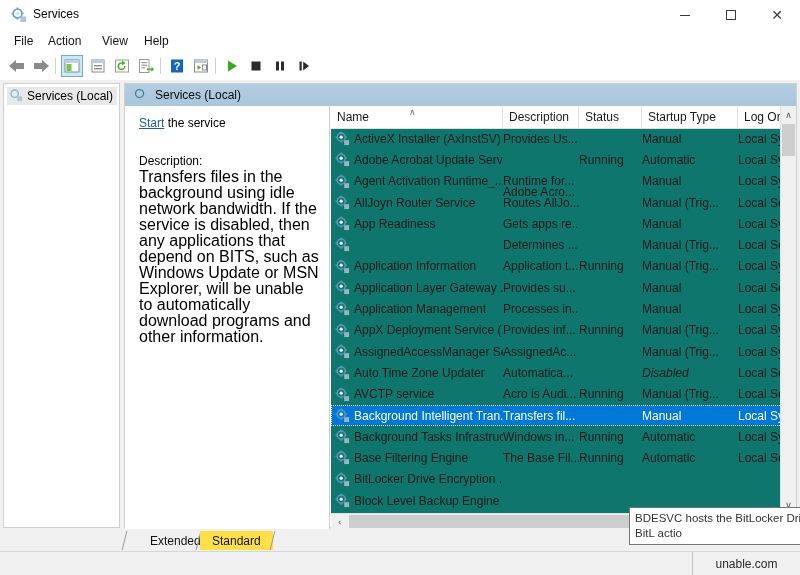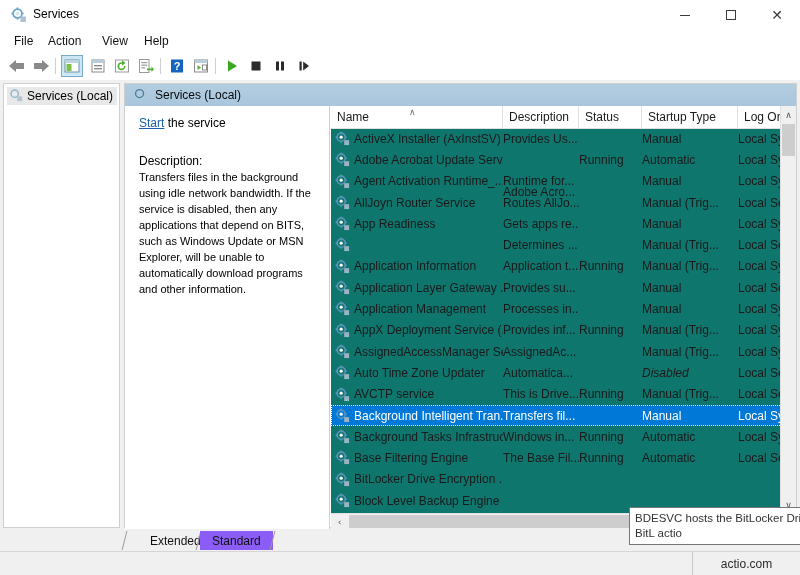--- a/index.html
+++ b/index.html
@@ -186,21 +186,21 @@
   }
   .detail-action a {
     color: #1b5faa;
     text-decoration: underline;
   }
   .detail-desc-label {
     font-size: 12px;
     line-height: 16px;
   }
   .detail-desc-body {
-    font-size: 11px;
+    font-size: 16px;
     line-height: 16px;
     margin: 0;
   }
   
   .listview {
     position: absolute;
     left: 206px; top: 22px;
     width: 465px;
     height: 423px;
     background: #0f766e;
@@ -354,21 +354,21 @@
     top: 0; height: 19px;
     display: flex;
     align-items: center;
     padding: 0 12px 0 12px;
     font-size: 12px;
     color: #111111;
     white-space: nowrap;
     background: #f0f0f0;
     box-sizing: border-box;
   }
-  .tab.active { background: #8b5cf6; }
+  .tab.active { background: #fde047; }
   .tab-slash {
     position: absolute;
     top: 0;
     width: 1px; height: 19px;
     background: #9a9a9a;
     transform: skewX(-14deg);
   }
   
   .statusbar {
     position: absolute;
@@ -788,21 +788,21 @@
                   <circle cx="6.6" cy="6.6" r="1.7" fill="#ffffff"></circle>
                   <g fill="#5b94b8">
                     <rect x="5.8" y="0.6" width="1.6" height="1.9"></rect>
                     <rect x="5.8" y="10.6" width="1.6" height="1.9"></rect>
                     <rect x="0.6" y="5.8" width="1.9" height="1.6"></rect>
                     <rect x="10.6" y="5.8" width="1.9" height="1.6"></rect>
                   </g>
                   <path d="M9.8 9.8 L15 9.8 L15 15 L9.8 15 Z" fill="#9ab4c4"></path>
                 </svg></span>
               <div class="cell cell-name" style="left: 0px; width: 172px;">AVCTP service</div>
-              <div class="cell " style="left: 172px; width: 76px;">This is Drive...</div>
+              <div class="cell " style="left: 172px; width: 76px;">Acro is Audi...</div>
               <div class="cell " style="left: 248px; width: 63px;">Running</div>
               <div class="cell " style="left: 311px; width: 96px;">Manual (Trig...</div>
               <div class="cell " style="left: 407px; width: 58px;">Local Se</div>
             </div>
             <div class="lv-row selected">
               <span class="cell-icon"><svg width="15" height="15" viewBox="0 0 16 16">
                   <circle cx="6.6" cy="6.6" r="4.3" fill="none" stroke="#5b94b8" stroke-width="1.7"></circle>
                   <circle cx="6.6" cy="6.6" r="1.7" fill="#ffffff"></circle>
                   <g fill="#5b94b8">
                     <rect x="5.8" y="0.6" width="1.6" height="1.9"></rect>
@@ -922,16 +922,16 @@
 
   <div class="tabstrip">
     <div class="tab-slash" style="left:0px"></div>
     <div class="tab" style="left:14px">Extended</div>
     <div class="tab-slash" style="left:74px"></div>
     <div class="tab active" style="left:76px">Standard</div>
     <div class="tab-slash" style="left:148px"></div>
   </div>
 
   <div class="statusbar">
-    <div class="watermark">actio.com</div>
+    <div class="watermark">unable.com</div>
   </div>
 
 </div>
 
 </body></html>

